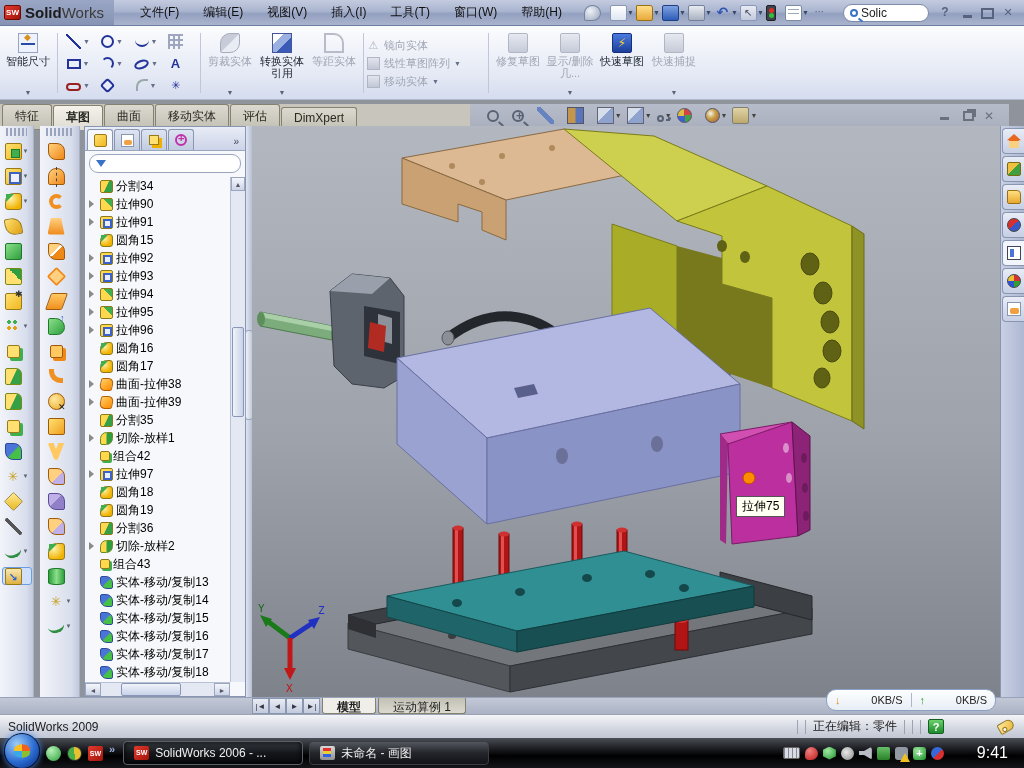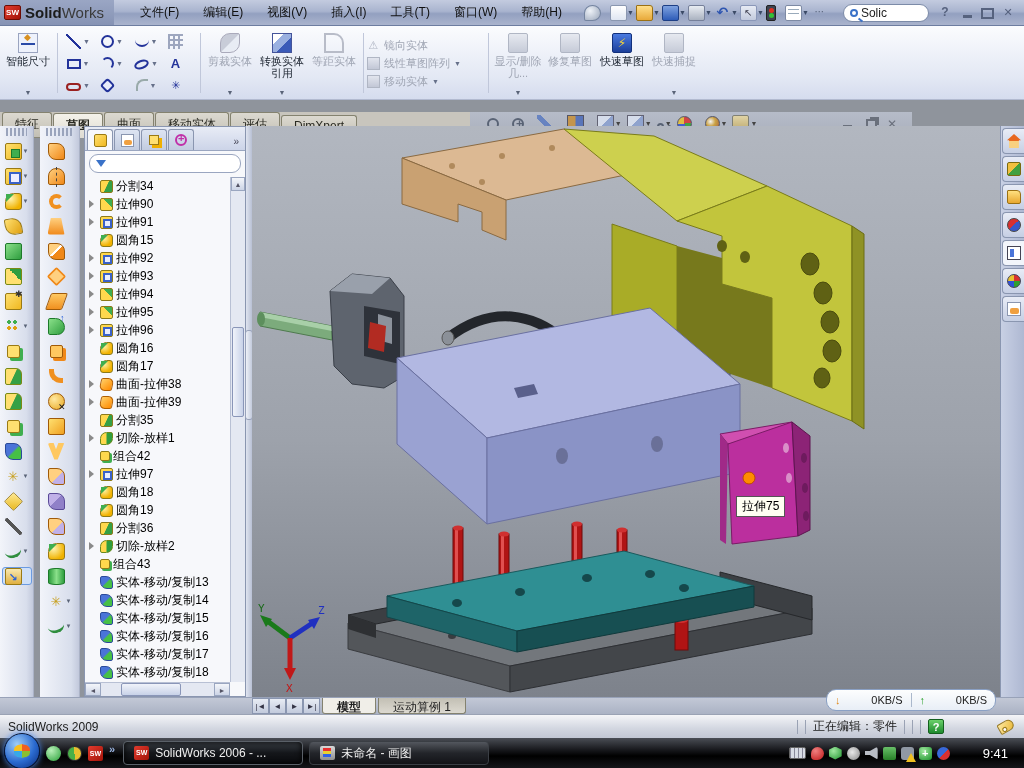--- a/index.html
+++ b/index.html
@@ -85,21 +85,21 @@
   .sk-slot{ border:2px solid #9a2020; border-radius:6px; width:15px; height:8px; margin-top:3px;}
   .sk-poly{ background:#e8ecfa; border:2px solid #23339a; border-radius:3px; transform:rotate(45deg); width:11px; height:11px; margin:2px;}
   .sk-fillet{ border-top:2px solid #9aa; border-left:2px solid #9aa; border-radius:8px 0 0 0; width:12px; height:12px;}
   .sk-point::after{ content:"✳"; color:#23339a; font-size:11px; line-height:15px; display:block; text-align:center;}
   .stack3 { display:flex; flex-direction:column; justify-content:center; gap:3px; width:118px; }
   .stackrow { display:flex; align-items:center; gap:4px; color:#a0a6b4; font-size:11px; }
   .sticon { width:13px; height:13px; flex:none; background:linear-gradient(#e2e5ee,#c2c7d6); border:1px solid #b0b6c4;}
   .st-warn{ background:none; border:none; color:#b0b6c4; font-size:11px; line-height:13px; text-align:center;}
 
   
-  #tabband { position:absolute; left:0; top:112px; width:912px; height:26px;
+  #tabband { position:absolute; left:0; top:104px; width:1009px; height:26px;
     background:linear-gradient(#b6bcc9,#a8aebc);padding-left:32px; }
   #tabstrip { position:absolute; left:0; top:0; width:470px; height:26px; background:#c8c5bd; border-bottom:1px solid #8a8878; display:flex; align-items:flex-end; padding-left:2px;}
   .rtab { padding:3px 12px 4px; border:1px solid #84826f; border-bottom:none; background:linear-gradient(#dcd9d0,#c2bfb4);
     margin-right:1px; border-radius:3px 3px 0 0; color:#2a2a22; }
   .rtab.on { background:linear-gradient(#f4f2ea,#dedbd2); font-weight:bold; position:relative; top:1px; }
   #headsup { position:absolute; left:487px; top:3px; display:flex; align-items:center; gap:5px; }
   .hu { width:17px; height:17px; opacity:.85; position:relative; flex:none;}
   .hudd{ font-size:7px; color:#444; }
   .hu-mag{ border:2px solid #4a5568; border-radius:50%; width:12px; height:12px;}
   .hu-mag::after{ content:""; position:absolute; width:6px; height:2px; background:#4a5568; transform:rotate(40deg); left:9px; top:11px;}
@@ -290,21 +290,21 @@
   .tri-red{ background:radial-gradient(circle at 35% 30%,#f08080,#c01818); border-radius:50% 50% 50% 4px;}
   .tri-grn{ background:radial-gradient(circle at 35% 30%,#a0e8a0,#189028); clip-path:polygon(50% 0,100% 25%,100% 75%,50% 100%,0 75%,0 25%);}
   .tri-mag{ background:radial-gradient(circle at 40% 40%,#e8e8e8,#888); border-radius:50%;}
   .tri-spk{ background:#b8bcc4; clip-path:polygon(0 35%,40% 35%,100% 0,100% 100%,40% 65%,0 65%);}
   .tri-usb{ background:linear-gradient(#68c068,#288028); border-radius:2px;}
   .tri-net{ background:#9098a4; position:relative;}
   .tri-net::after{ content:""; position:absolute; right:-2px; bottom:-2px; border-left:5px solid transparent; border-right:5px solid transparent; border-bottom:9px solid #f0c020;}
   .tri-plus{ background:radial-gradient(circle at 35% 30%,#a0e8a0,#189028); border-radius:3px; position:relative;}
   .tri-plus::after{ content:"+"; position:absolute; inset:0; color:#fff; font-weight:bold; font-size:11px; line-height:13px; text-align:center;}
   .tri-br{ background:linear-gradient(135deg,#3868d8 50%,#d83030 50%); border-radius:50%;}
-  #clock { color:#fff; font-size:13px; padding:0 8px; text-shadow:0 1px 2px #000;margin-left:20px; }
+  #clock { color:#fff; font-size:16px; padding:0 8px; text-shadow:0 1px 2px #000;margin-left:20px; }
 </style>
 </head>
 <body>
 
 <div id="screen">
 
   <div id="titlebar">
     <div class="swlogo">
       <span class="swcube">SW</span>
       <span><span class="brand-b">Solid</span><span class="brand-l">Works</span></span>
@@ -458,26 +458,26 @@
         </div>
         <div class="stackrow">
           <span class="sticon"></span>
           <span>移动实体</span>
             <span class="skdd">▼</span>
         </div>
       </div>
       <div class="vsep"></div>
       <div class="bigbtn dis">
         <span class="bicon bi-gray"></span>
+        <span class="lbl">修复草图</span>
+      </div>
+      <div class="bigbtn dis">
+        <span class="bicon bi-gray"></span>
         <span class="lbl">显示/删除几...</span>
           <span class="dd">▼</span>
-      </div>
-      <div class="bigbtn dis">
-        <span class="bicon bi-gray"></span>
-        <span class="lbl">修复草图</span>
       </div>
       <div class="bigbtn">
         <span class="bicon bi-rapid"></span>
         <span class="lbl">快速草图</span>
       </div>
       <div class="bigbtn dis">
         <span class="bicon bi-gray"></span>
         <span class="lbl">快速捕捉</span>
           <span class="dd">▼</span>
       </div>

